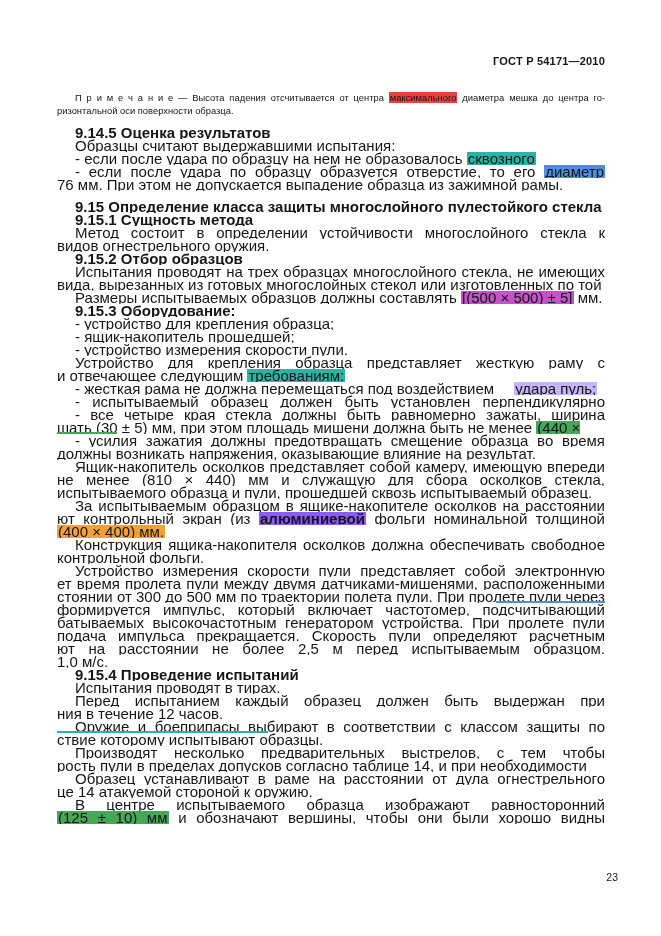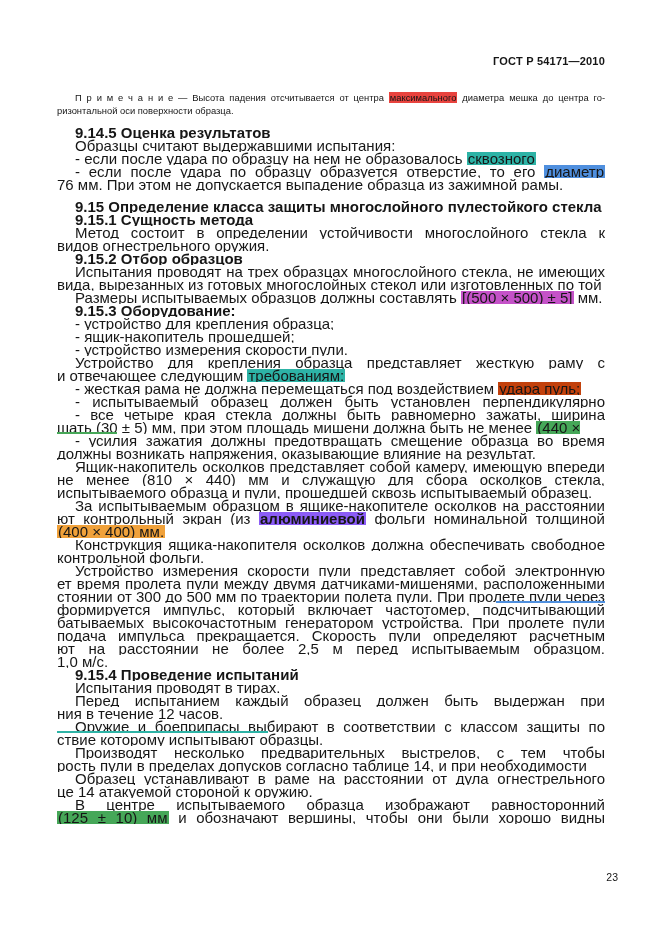--- a/index.html
+++ b/index.html
@@ -46,21 +46,21 @@
       <div class="line heading indent"><span>9.15.2 Отбор образцов</span></div>
       <div class="line indent j"><span>Испытания проводят на трех образцах многослойного стекла, не имеющих пороков внешнего</span></div>
       <div class="line"><span>вида, вырезанных из готовых многослойных стекол или изготовленных по той же технологии.</span></div>
       <div class="line indent"><span>Размеры испытываемых образцов должны составлять </span><span class="hl" style="background-color: rgb(196, 82, 200);">[(500 × 500) ± 5]</span><span> мм.</span></div>
       <div class="line heading indent"><span>9.15.3 Оборудование:</span></div>
       <div class="line indent"><span>- устройство для крепления образца;</span></div>
       <div class="line indent"><span>- ящик-накопитель прошедшей;</span></div>
       <div class="line indent"><span>- устройство измерения скорости пули.</span></div>
       <div class="line indent j"><span>Устройство для крепления образца представляет жесткую раму с зажимными приспособлениями</span></div>
       <div class="line"><span>и отвечающее следующим </span><span class="hl" style="background-color: rgb(45, 179, 166);">требованиям:</span></div>
-      <div class="line indent"><span>- жесткая рама не должна перемещаться под воздействием </span><span class="hl" style="background-color: #c2410c;">удара пуль;</span></div>
+      <div class="line indent"><span>- жесткая рама не должна перемещаться под воздействием </span><span class="hl" style="background-color: #c4b5fd; margin-left: 16px;">удара пуль;</span></div>
       <div class="line indent j"><span>- испытываемый образец должен быть установлен перпендикулярно направлению движения</span></div>
       <div class="line indent j"><span>- все четыре края стекла должны быть равномерно зажаты, ширина зажима не должна превы-</span></div>
       <div class="line"><span>шать (30 ± 5) мм, при этом площадь мишени должна быть не менее </span><span class="hl" style="background-color: rgb(70, 167, 88);">(440 × 440) мм;</span></div>
       <div class="line indent j"><span>- усилия зажатия должны предотвращать смещение образца во время испытаний, при этом не</span></div>
       <div class="line"><span>должны возникать напряжения, оказывающие влияние на результат.</span></div>
       <div class="line indent j"><span>Ящик-накопитель осколков представляет собой камеру, имеющую впереди отверстие размером</span></div>
       <div class="line j"><span>не менее (810 × 440) мм и служащую для сбора осколков стекла, отделяющихся от задней поверхности</span></div>
       <div class="line"><span>испытываемого образца и пули, прошедшей сквозь испытываемый образец.</span></div>
       <div class="line indent j"><span>За испытываемым образцом в ящике-накопителе осколков на расстоянии 150 мм устанавлива-</span></div>
       <div class="line j"><span>ют контрольный экран (из </span><span class="hl" style="background-color: #8b5cf6; font-weight: bold;">алюминиевой</span><span> фольги номинальной толщиной 0,05 мм) размером не менее</span></div>

